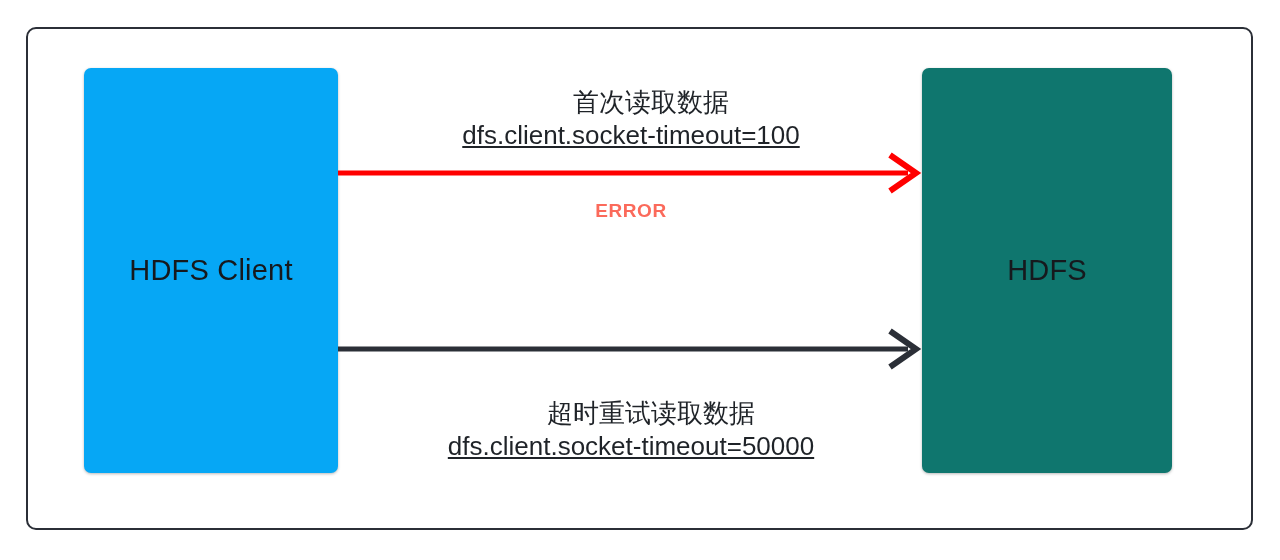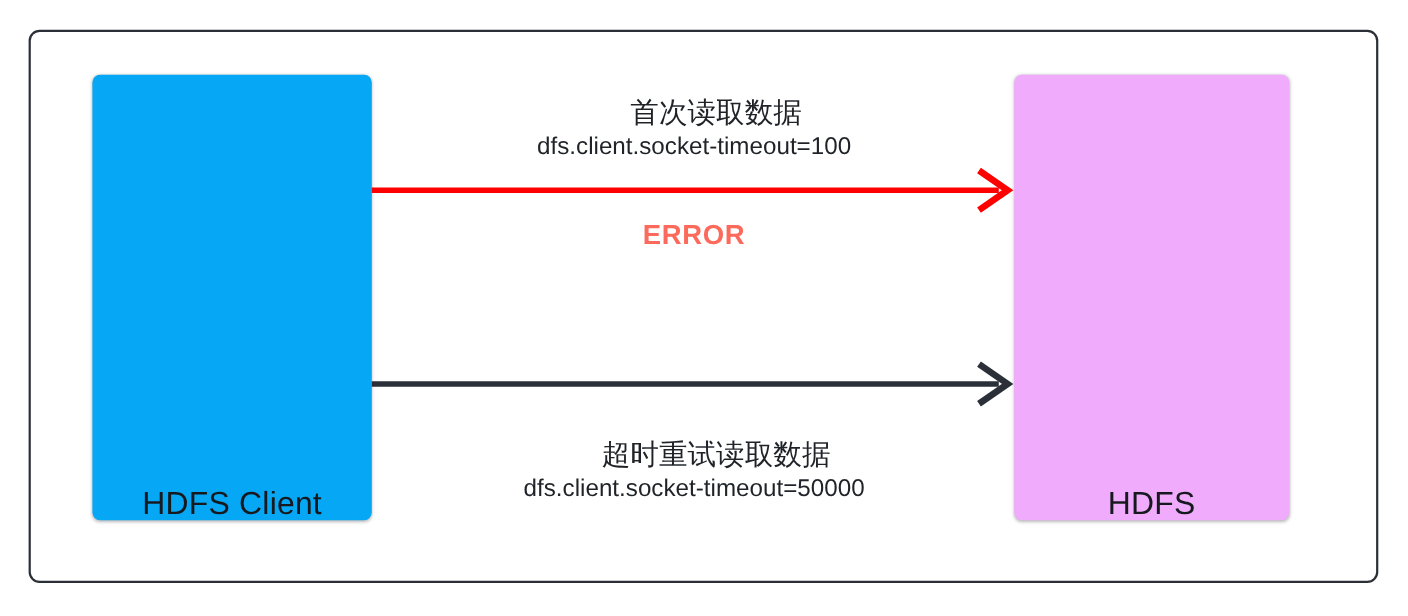--- a/index.html
+++ b/index.html
@@ -34,21 +34,21 @@
     border-radius: 10px;
     background: #ffffff;
   }
 
   
   .node {
     position: absolute;
     box-sizing: border-box;
     border-radius: 7px;
     display: flex;
-    align-items: flex-end;
+    align-items: center;
     justify-content: center;
     box-shadow: 0 1px 3px rgba(0,0,0,0.28);
   }
   .node-label {
     font-size: 29px;
     line-height: 1;
     color: #16191d;
     letter-spacing: 0.2px;
     white-space: nowrap;
   }
@@ -58,21 +58,21 @@
     top: 68px;
     width: 254px;
     height: 405px;
     background: #06a7f5;
   }
   #node-hdfs {
     left: 922px;
     top: 68px;
     width: 250px;
     height: 405px;
-    background: #f0abfc;
+    background: #0f766e;
   }
 
   
   .arrow-svg {
     position: absolute;
     overflow: visible;
   }
   #arrow-first-read {
     left: 338px;
     top: 152px;
@@ -95,42 +95,43 @@
   }
   .edge-label .line {
     display: block;
     line-height: 1.28;
   }
   .edge-label .cjk {
     font-size: 26px;
     padding-left: 40px;
   }
   .edge-label .mono-ish {
-    font-size: 22px;
+    font-size: 26px;
+    text-decoration: underline;
   }
 
   #label-first-read {
     left: 338px;
     top: 86px;
     width: 586px;
   }
   #label-retry-read {
     left: 338px;
     top: 361px;
     width: 586px;
     margin-top: 36px;
   }
 
   #label-error {
     position: absolute;
     left: 338px;
     top: 200px;
     width: 586px;
     text-align: center;
-    font-size: 25px;
+    font-size: 19px;
     font-weight: bold;
     color: #fb6a5b;
     letter-spacing: 0.6px;
   }
 </style>
 </head>
 <body>
 
 <div id="canvas">
 

